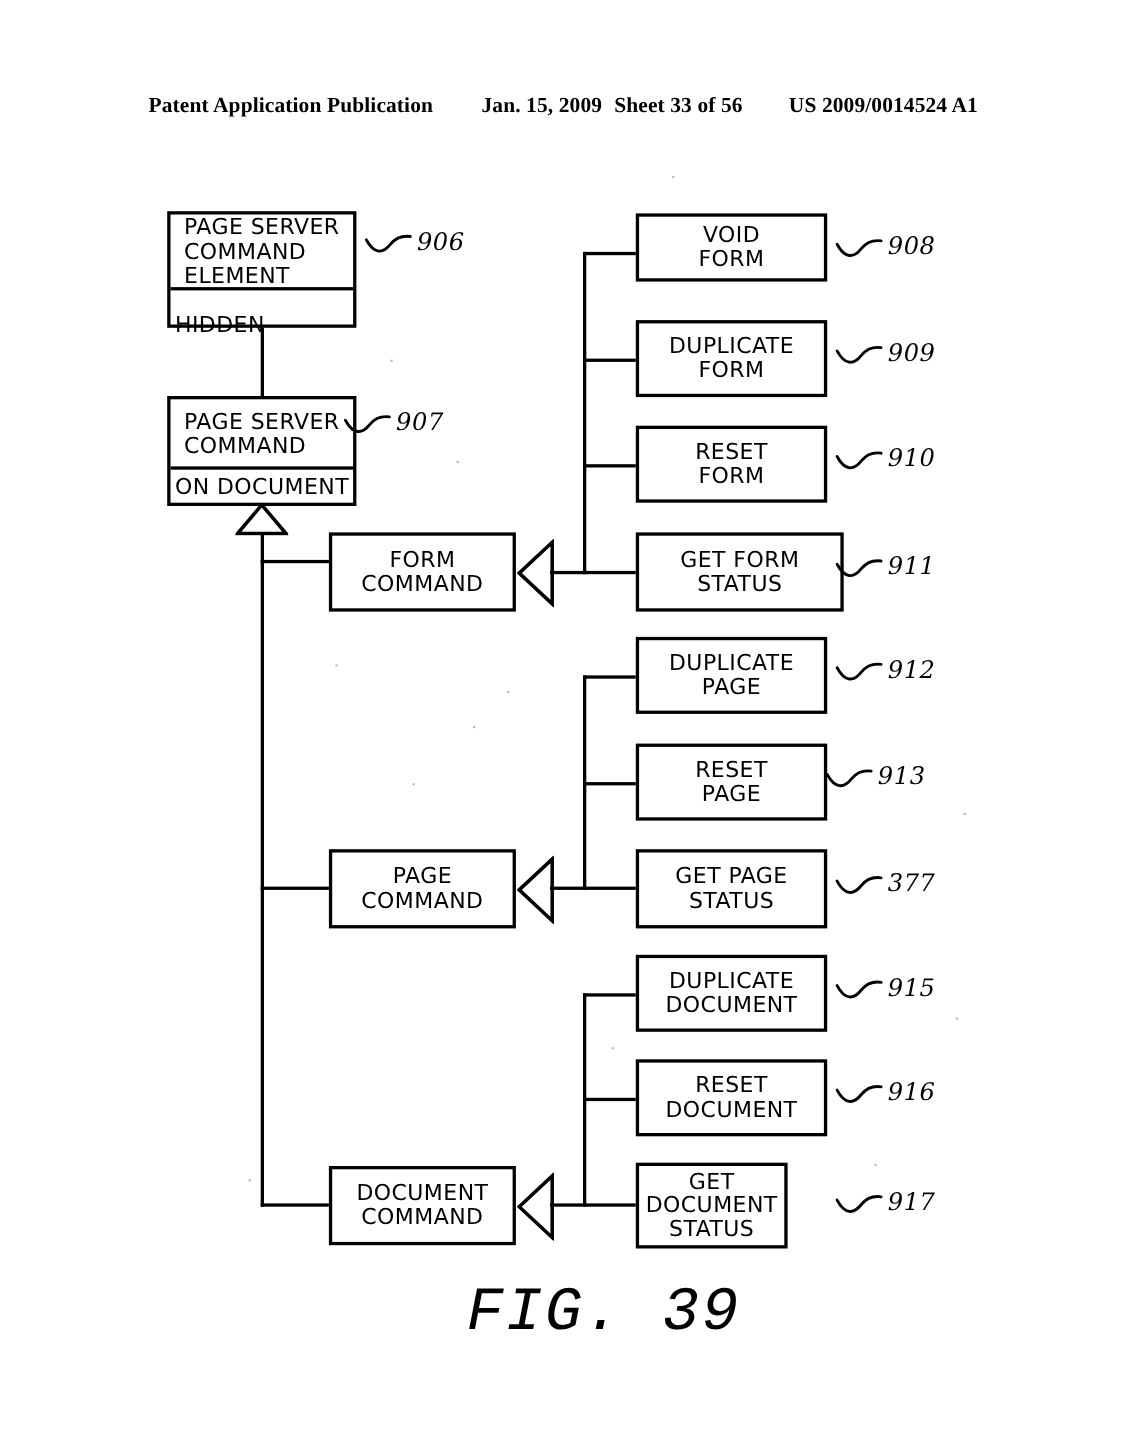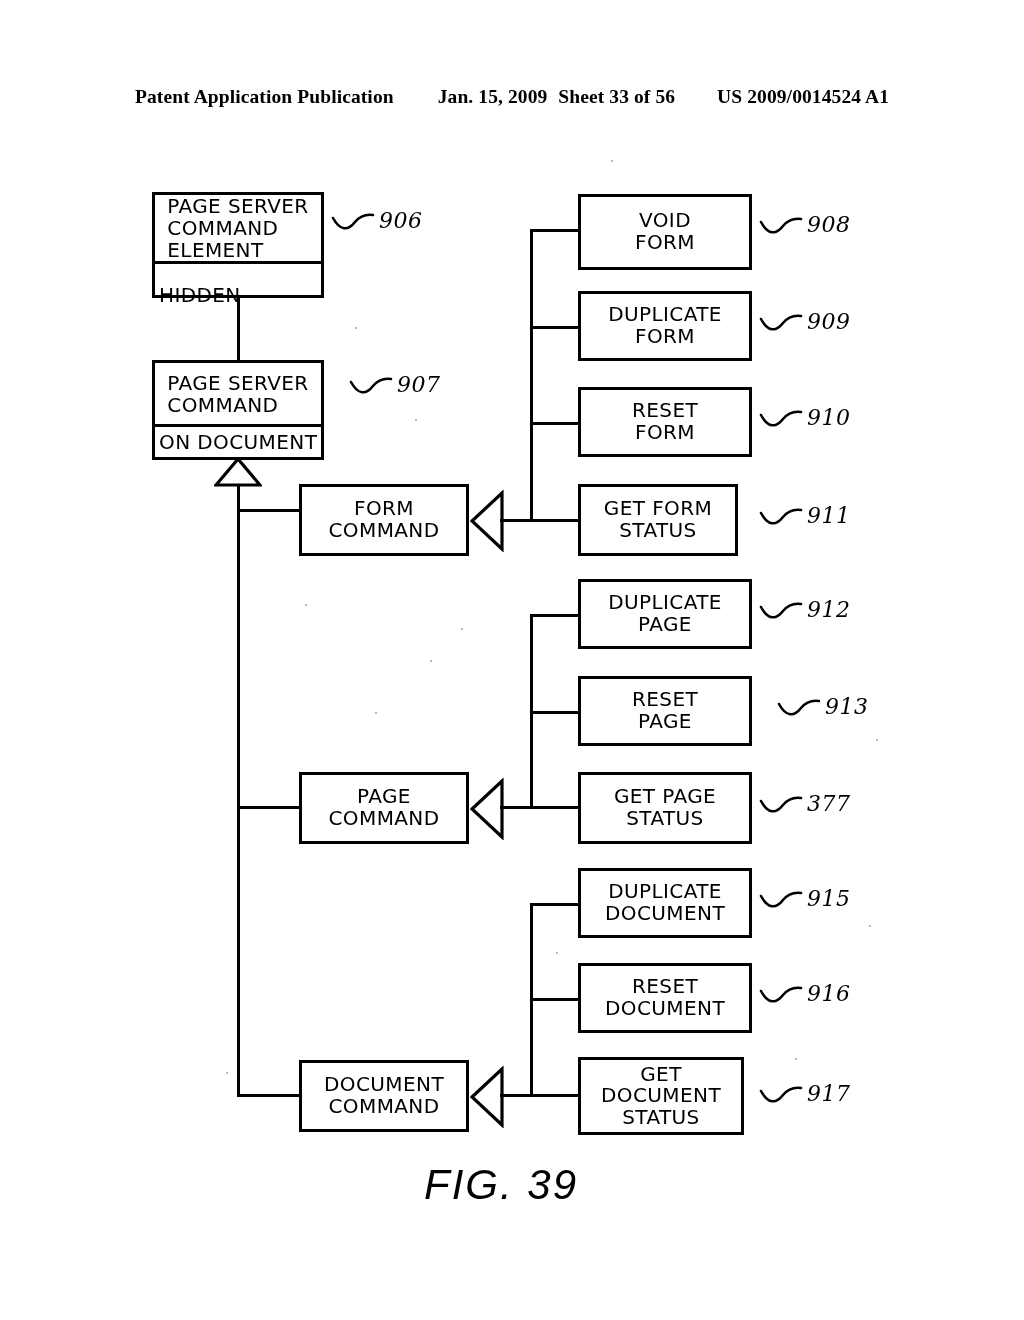--- a/index.html
+++ b/index.html
@@ -137,23 +137,23 @@
   }
 
   
   .tri {
     position: absolute;
   }
 
   
   .fig-caption {
     position: absolute;
-    font-family: Liberation Sans, sans-serif;
+    font-family: Liberation Mono, monospace;
     font-style: italic;
-    font-size: 42px;
+    font-size: 56px;
     letter-spacing: 2px;
     white-space: nowrap;
   }
 
   
   .speck {
     position: absolute;
     background: #b9b9b9;
     width: 2px;
     height: 2px;
@@ -201,21 +201,21 @@
 
   <div class="vline" style="left:237px; top:298px; height:62px;"></div>
 
   <div class="classbox" style="left:152px; top:360px; width:172px; height:100px;">
     <div class="compartment-name">PAGE SERVER
 COMMAND</div>
     <div class="divider"></div>
     <div class="compartment-attr" style="height:30px;">ON DOCUMENT</div>
   </div>
 
-  <div class="refnum" style="left:349px; top:372px;justify-content:flex-end;">
+  <div class="refnum" style="left:312px; top:372px;justify-content:flex-end;">
     <svg class="lead" width="44" height="22" viewBox="0 0 44 22">
       <path d="M2 8 C 9 21, 17 21, 24 12 C 29 6, 35 4, 42 5" fill="none" stroke="#000" stroke-width="2.6" stroke-linecap="round"></path>
     </svg>
     <span class="num">907</span>
   </div>
 
   <svg class="tri" style="left:214px; top:457px;" width="48" height="30" viewBox="0 0 48 30">
     <polygon points="24,2 46,28 2,28" fill="#ffffff" stroke="#000" stroke-width="3.2" stroke-linejoin="miter"></polygon>
   </svg>
 
@@ -250,21 +250,21 @@
   <svg class="tri" style="left:470px; top:1066px;" width="34" height="62" viewBox="0 0 34 62">
     <polygon points="2,31 32,3 32,59" fill="#ffffff" stroke="#000" stroke-width="3.2" stroke-linejoin="miter"></polygon>
   </svg>
   <div class="hline" style="left:500px; top:1094px; width:80px;"></div>
 
   <div class="vline" style="left:530px; top:229px; height:293px;"></div>
   <div class="hline" style="left:530px; top:229px; width:50px;"></div>
   <div class="hline" style="left:530px; top:326px; width:50px;"></div>
   <div class="hline" style="left:530px; top:422px; width:50px;"></div>
 
-  <div class="box" style="left:578px; top:194px; width:174px; height:76px;">
+  <div class="box" style="left:578px; top:194px; width:174px; height:62px;">
     <div class="label">VOID
 FORM</div>
   </div>
   <div class="refnum" style="left:759px; top:212px;">
     <svg class="lead" width="44" height="22" viewBox="0 0 44 22">
       <path d="M2 8 C 9 21, 17 21, 24 12 C 29 6, 35 4, 42 5" fill="none" stroke="#000" stroke-width="2.6" stroke-linecap="round"></path>
     </svg>
     <span class="num">908</span>
   </div>
 
@@ -283,21 +283,21 @@
     <div class="label">RESET
 FORM</div>
   </div>
   <div class="refnum" style="left:759px; top:405px;">
     <svg class="lead" width="44" height="22" viewBox="0 0 44 22">
       <path d="M2 8 C 9 21, 17 21, 24 12 C 29 6, 35 4, 42 5" fill="none" stroke="#000" stroke-width="2.6" stroke-linecap="round"></path>
     </svg>
     <span class="num">910</span>
   </div>
 
-  <div class="box" style="left:578px; top:484px; width:160px; height:72px;">
+  <div class="box" style="left:578px; top:484px; width:189px; height:72px;">
     <div class="label">GET FORM
 STATUS</div>
   </div>
   <div class="refnum" style="left:759px; top:503px;justify-content:space-between;">
     <svg class="lead" width="44" height="22" viewBox="0 0 44 22">
       <path d="M2 8 C 9 21, 17 21, 24 12 C 29 6, 35 4, 42 5" fill="none" stroke="#000" stroke-width="2.6" stroke-linecap="round"></path>
     </svg>
     <span class="num">911</span>
   </div>
 
@@ -313,21 +313,21 @@
     <svg class="lead" width="44" height="22" viewBox="0 0 44 22">
       <path d="M2 8 C 9 21, 17 21, 24 12 C 29 6, 35 4, 42 5" fill="none" stroke="#000" stroke-width="2.6" stroke-linecap="round"></path>
     </svg>
     <span class="num">912</span>
   </div>
 
   <div class="box" style="left:578px; top:676px; width:174px; height:70px;">
     <div class="label">RESET
 PAGE</div>
   </div>
-  <div class="refnum" style="left:777px; top:694px;">
+  <div class="refnum" style="left:750px; top:694px;">
     <svg class="lead" width="44" height="22" viewBox="0 0 44 22">
       <path d="M2 8 C 9 21, 17 21, 24 12 C 29 6, 35 4, 42 5" fill="none" stroke="#000" stroke-width="2.6" stroke-linecap="round"></path>
     </svg>
     <span class="num">913</span>
   </div>
 
   <div class="box" style="left:578px; top:772px; width:174px; height:72px;">
     <div class="label">GET PAGE
 STATUS</div>
   </div>
@@ -357,21 +357,21 @@
     <div class="label">RESET
 DOCUMENT</div>
   </div>
   <div class="refnum" style="left:759px; top:981px;">
     <svg class="lead" width="44" height="22" viewBox="0 0 44 22">
       <path d="M2 8 C 9 21, 17 21, 24 12 C 29 6, 35 4, 42 5" fill="none" stroke="#000" stroke-width="2.6" stroke-linecap="round"></path>
     </svg>
     <span class="num">916</span>
   </div>
 
-  <div class="box" style="left:578px; top:1057px; width:166px; height:78px;">
+  <div class="box" style="left:578px; top:1057px; width:138px; height:78px;">
     <div class="label">GET
 DOCUMENT
 STATUS</div>
   </div>
   <div class="refnum" style="left:759px; top:1081px;">
     <svg class="lead" width="44" height="22" viewBox="0 0 44 22">
       <path d="M2 8 C 9 21, 17 21, 24 12 C 29 6, 35 4, 42 5" fill="none" stroke="#000" stroke-width="2.6" stroke-linecap="round"></path>
     </svg>
     <span class="num">917</span>
   </div>

